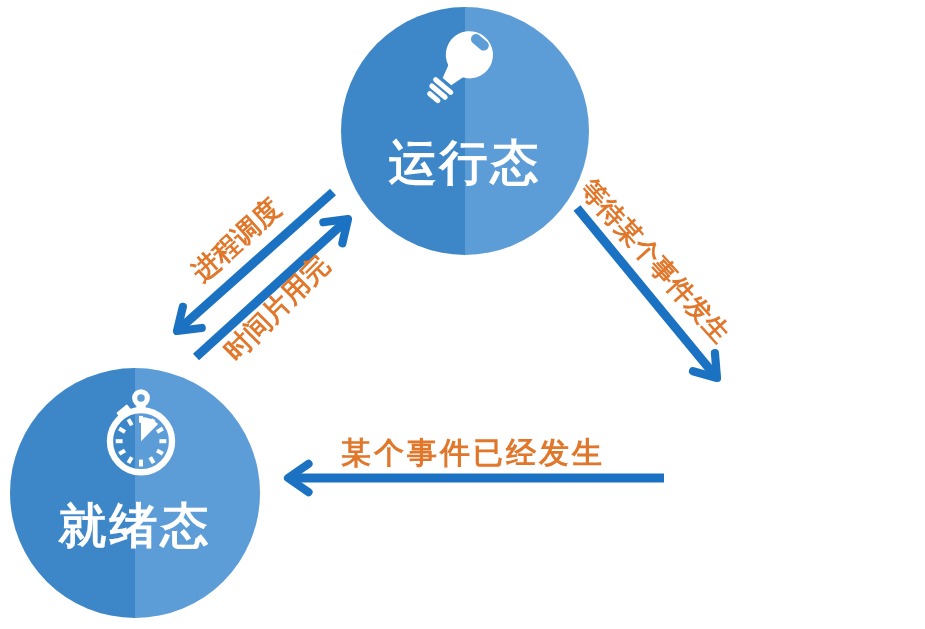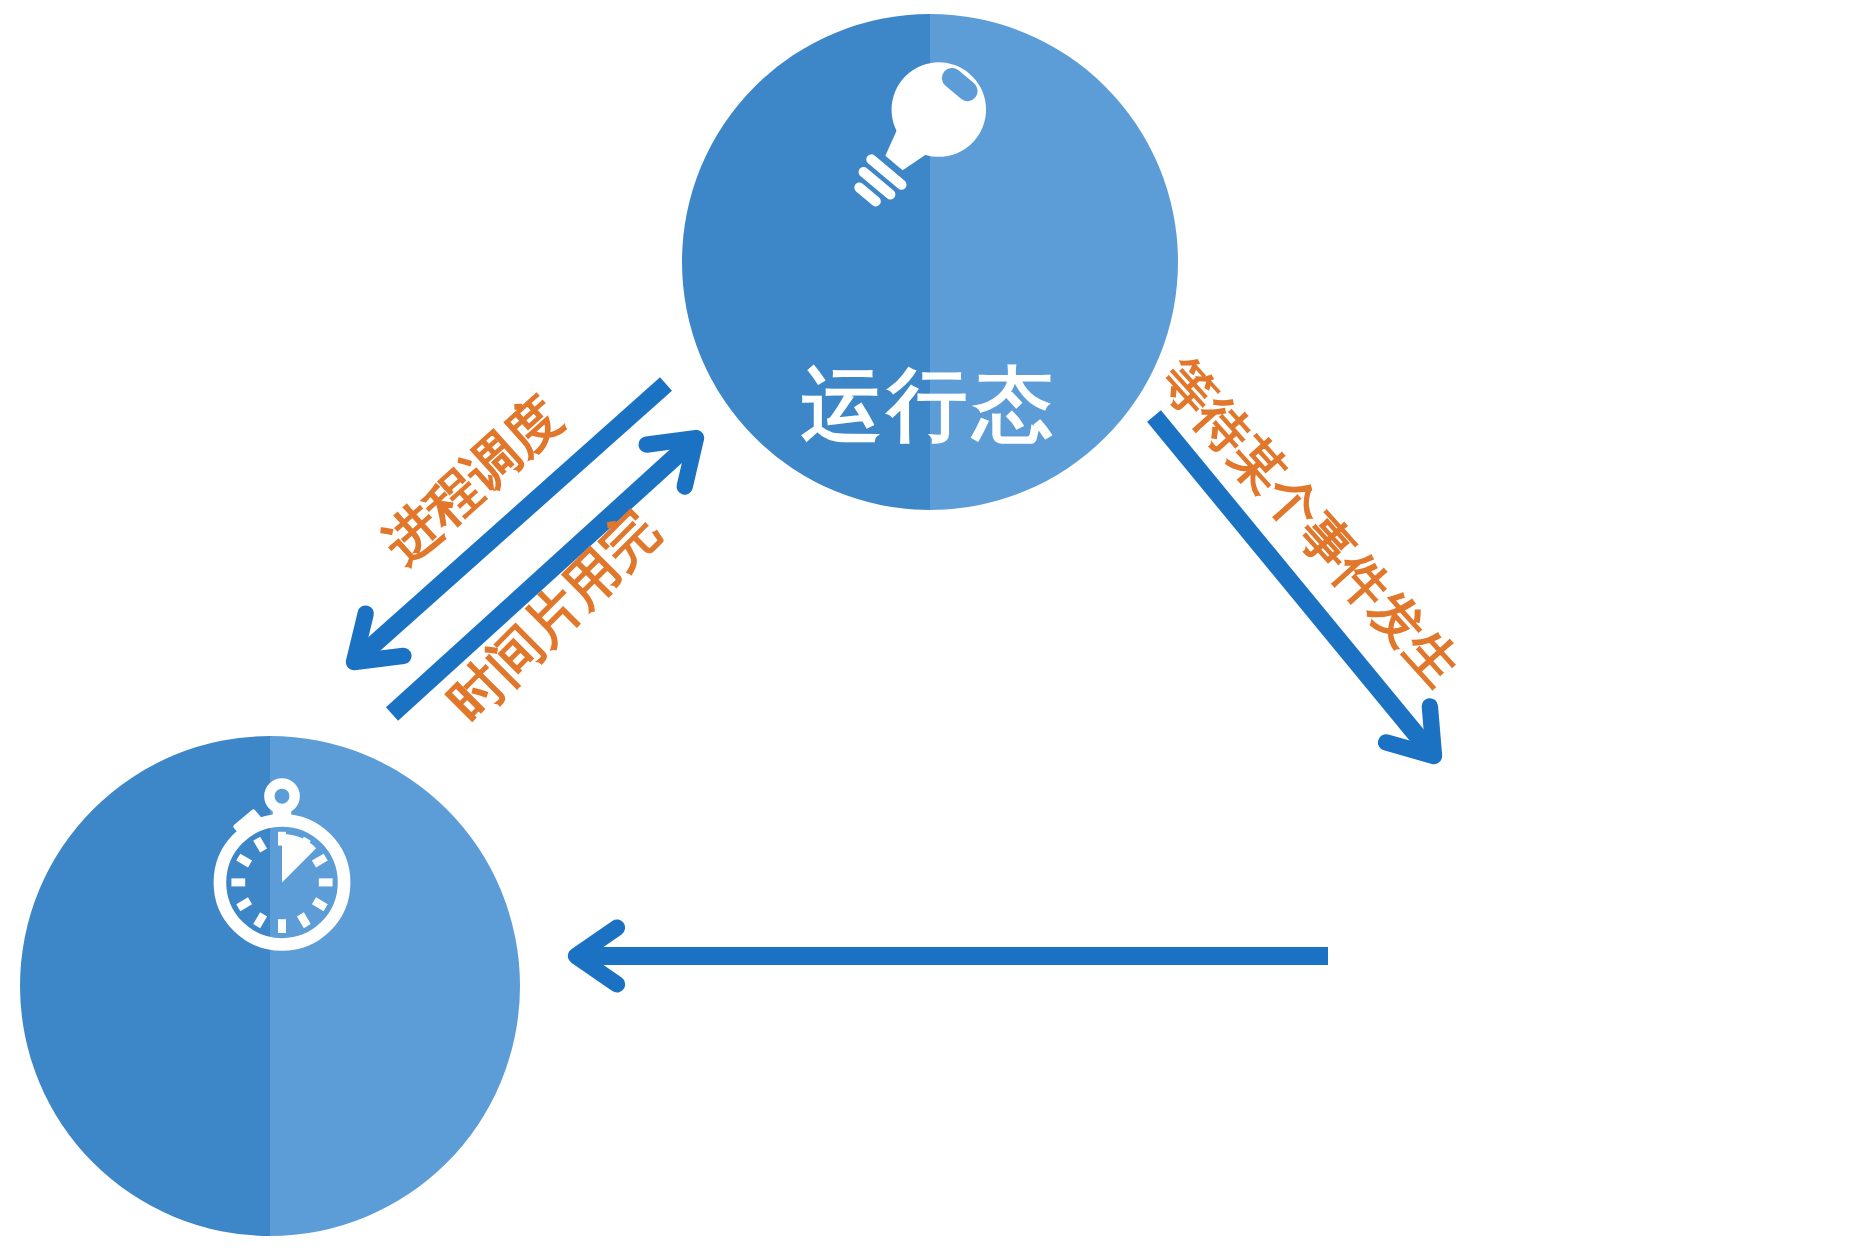--- a/index.html
+++ b/index.html
@@ -14,24 +14,23 @@
     position:absolute;
     border-radius:50%;
     background:linear-gradient(to right,#3d87c8 0 50%,#5c9dd8 50% 100%);
   }
   .node-running{left:341px;top:7px;width:248px;height:248px;}
   .node-ready{left:10px;top:368px;width:250px;height:250px;}
   .node-blocked{left:666px;top:368px;width:248px;height:248px;}
   .node-label{
     position:absolute;left:0;width:100%;
     text-align:center;
-    color:#ffffff;font-size:40px;font-weight:700;
+    color:#ffffff;font-size:48px;font-weight:700;
     letter-spacing:3px;line-height:1.1;
     white-space:nowrap;
-    margin-top:44px;
   }
   .node-running .node-label{top:130px;}
   .node-ready  .node-label{top:132px;}
   .node-blocked .node-label{top:132px;}
   .icon{position:absolute;}
   .node-running .icon{left:74px;top:14px;width:90px;height:90px;}
   .node-ready  .icon{left:85px;top:18px;width:92px;height:92px;}
   .node-blocked .icon{left:85px;top:18px;width:82px;height:82px;}
   .arrows{position:absolute;left:0;top:0;pointer-events:none;}
   .edge-label{
@@ -104,20 +103,22 @@
           <line x1="26.1" y1="40" x2="21" y2="37"></line>
           <line x1="32" y1="34.1" x2="29" y2="29"></line>
         </g>
       </g>
       <g fill="#ffffff">
         <rect x="36" y="14" width="8" height="8"></rect>
         <rect x="19" y="19" width="12" height="6" rx="1" transform="rotate(-40 25 22)"></rect>
         <path d="M40,48 L40,27 A21,21 0 0 1 54.85,33.15 Z"></path>
       </g>
     </svg>
+    <div class="node-label">就绪态</div>
   </div>
 
 
   <div class="edge-label edge-label-schedule">进程调度</div>
   <div class="edge-label edge-label-timeslice">时间片用完</div>
   <div class="edge-label edge-label-wait">等待某个事件发生</div>
+  <div class="edge-label edge-label-event">某个事件已经发生</div>
 
 </div>
 
 </body></html>

